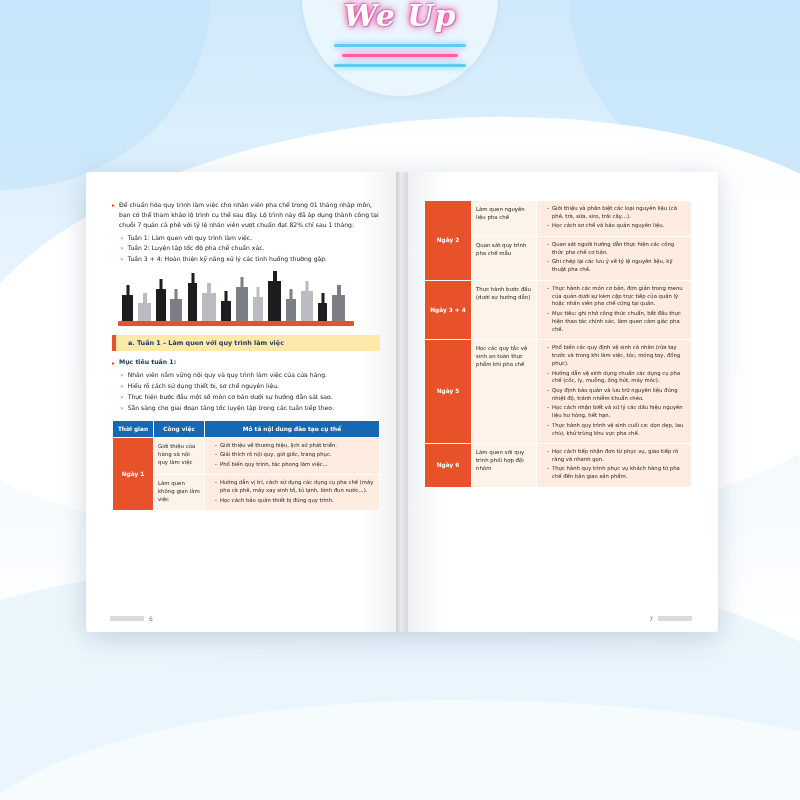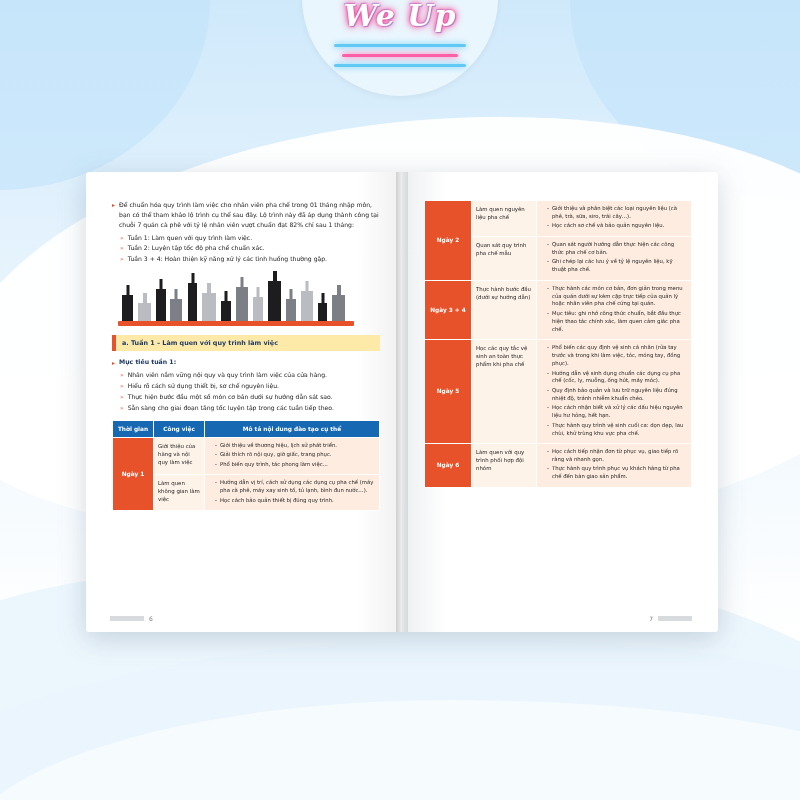--- a/index.html
+++ b/index.html
@@ -95,21 +95,21 @@
   .shelf{position:absolute;left:0;bottom:0;width:236px;height:5px;background:#e8522a;border-radius:1px;}
   .bottle{position:absolute;bottom:5px;background:#1d1d1f;}
   .bottle.lite{background:#b9bcc0;}
   .bottle.mid{background:#7c8086;}
   .bottle .neck{position:absolute;left:50%;transform:translateX(-50%);top:-10px;width:3px;height:10px;background:inherit;}
   .bottle .neck.w{width:4px;}
 
   
   .sec-head{
     margin:9px 0 7px 0;background:#fde9a8;border-left:4px solid #e8522a;
-    padding:4px 6px;font-size:6.4px;font-weight:bold;color:#1f3b63;
+    padding:4px 12px;font-size:6.4px;font-weight:bold;color:#1f3b63;
   }
   .goal-head{display:flex;gap:4px;font-size:6.2px;color:#1f3b63;font-weight:bold;margin-bottom:3px;}
 
   
   table.tbl{border-collapse:collapse;width:100%;margin-top:7px;table-layout:fixed;}
   table.tbl th{
     background:#1668b3;color:#fff;font-size:5.8px;font-weight:bold;
     border:1px solid #ffffff;padding:5px 3px;text-align:center;vertical-align:middle;
   }
   table.tbl td{

